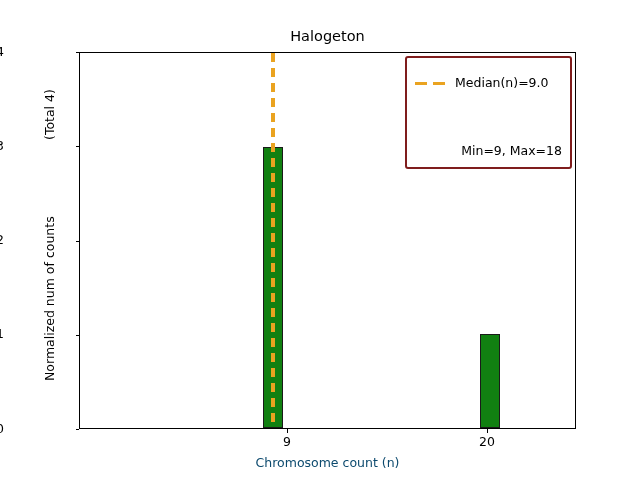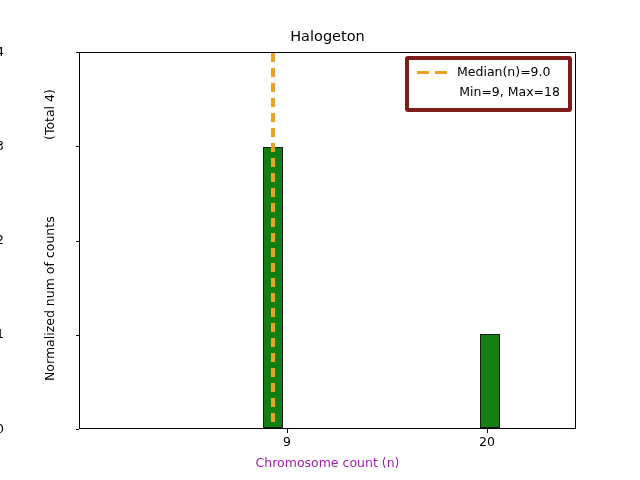--- a/index.html
+++ b/index.html
@@ -108,21 +108,21 @@
   }
 
   
   #xlabel {
     position: absolute;
     left: 79px;
     top: 455px;
     width: 497px;
     text-align: center;
     font-size: 12.5px;
-    color: #a21caf;
+    color: #0c4a6e;
     white-space: nowrap;
   }
   .ylabel-rot {
     position: absolute;
     transform-origin: 0 0;
     transform: rotate(-90deg);
     font-size: 12.5px;
     color: #000000;
     white-space: nowrap;
     line-height: 1;
@@ -136,24 +136,24 @@
     top: 140px;
   }
 
   
   #legend {
     position: absolute;
     left: 405px;
     top: 56px;
     width: 167px;
     box-sizing: border-box;
-    border: 4px solid #7f1d1d;
+    border: 2px solid #7f1d1d;
     border-radius: 3px;
     background: #ffffff;
-    padding: 2px 7px 6px 7px;
+    padding: 15px 7px 6px 7px;
   }
   .legend-row {
     display: flex;
     align-items: center;
     height: 20px;
   }
   .legend-swatch {
     width: 34px;
     height: 20px;
     margin-right: 7px;
@@ -171,20 +171,21 @@
   .legend-swatch i.d2 { left: 19px; width: 12px; }
   .legend-text {
     font-size: 12.5px;
     color: #000000;
     white-space: nowrap;
     line-height: 1;
   }
   .legend-row.second {
     justify-content: flex-end;
     padding-right: 1px;
+    margin-top: 48px;
   }
 </style>
 </head>
 <body>
 
 <div id="figure">
 
   <div id="chart-title">Halogeton</div>
 
   <div id="plot-area">

